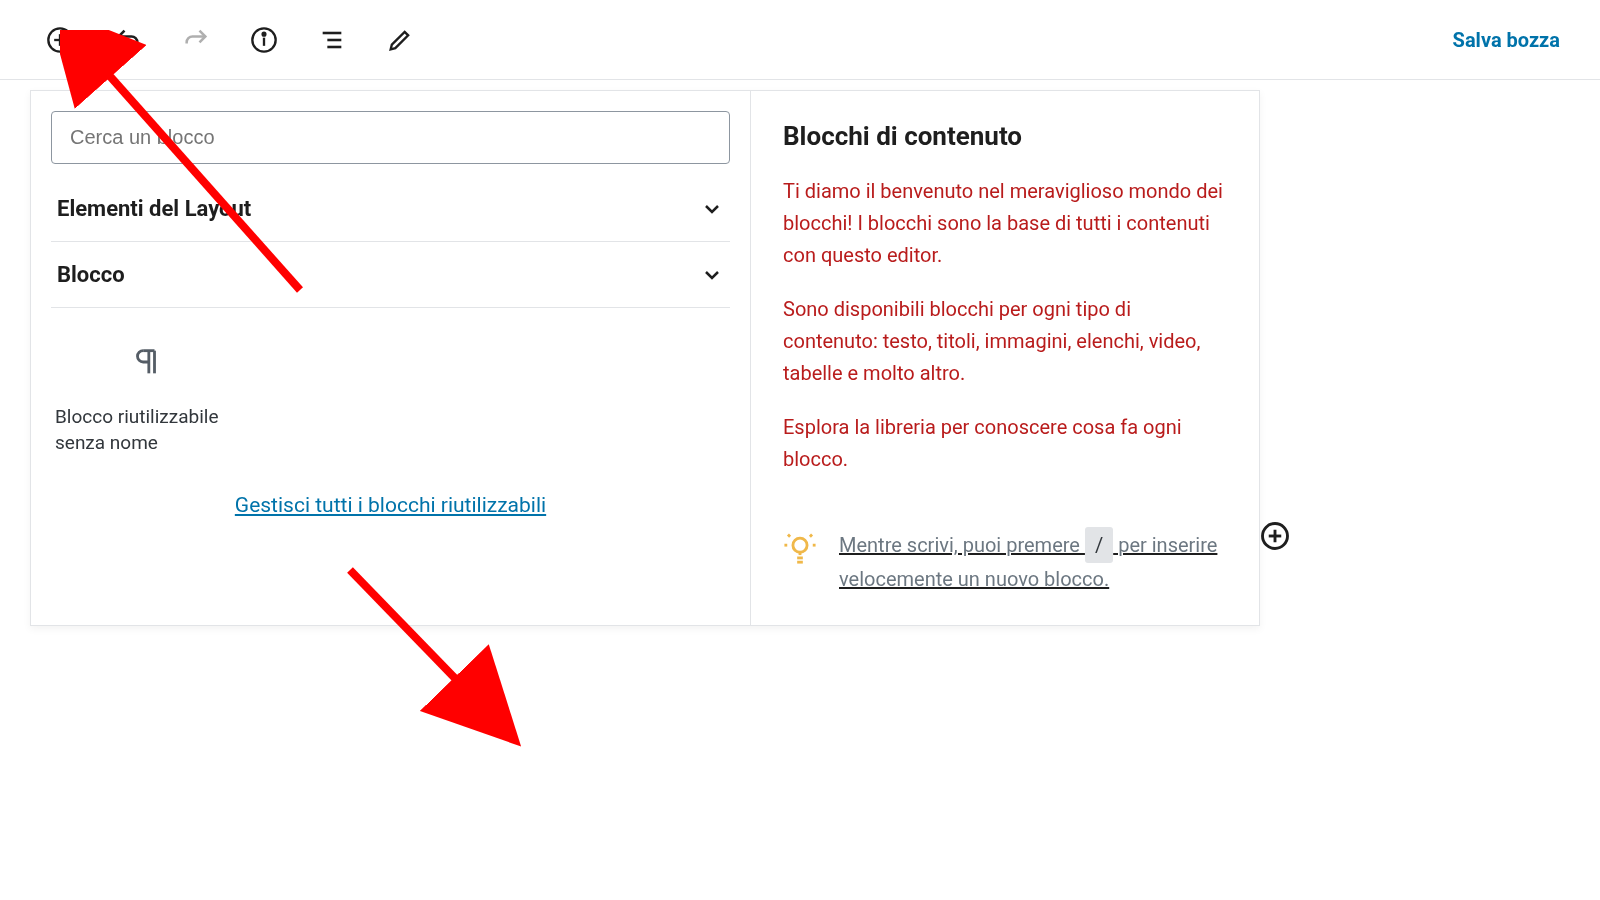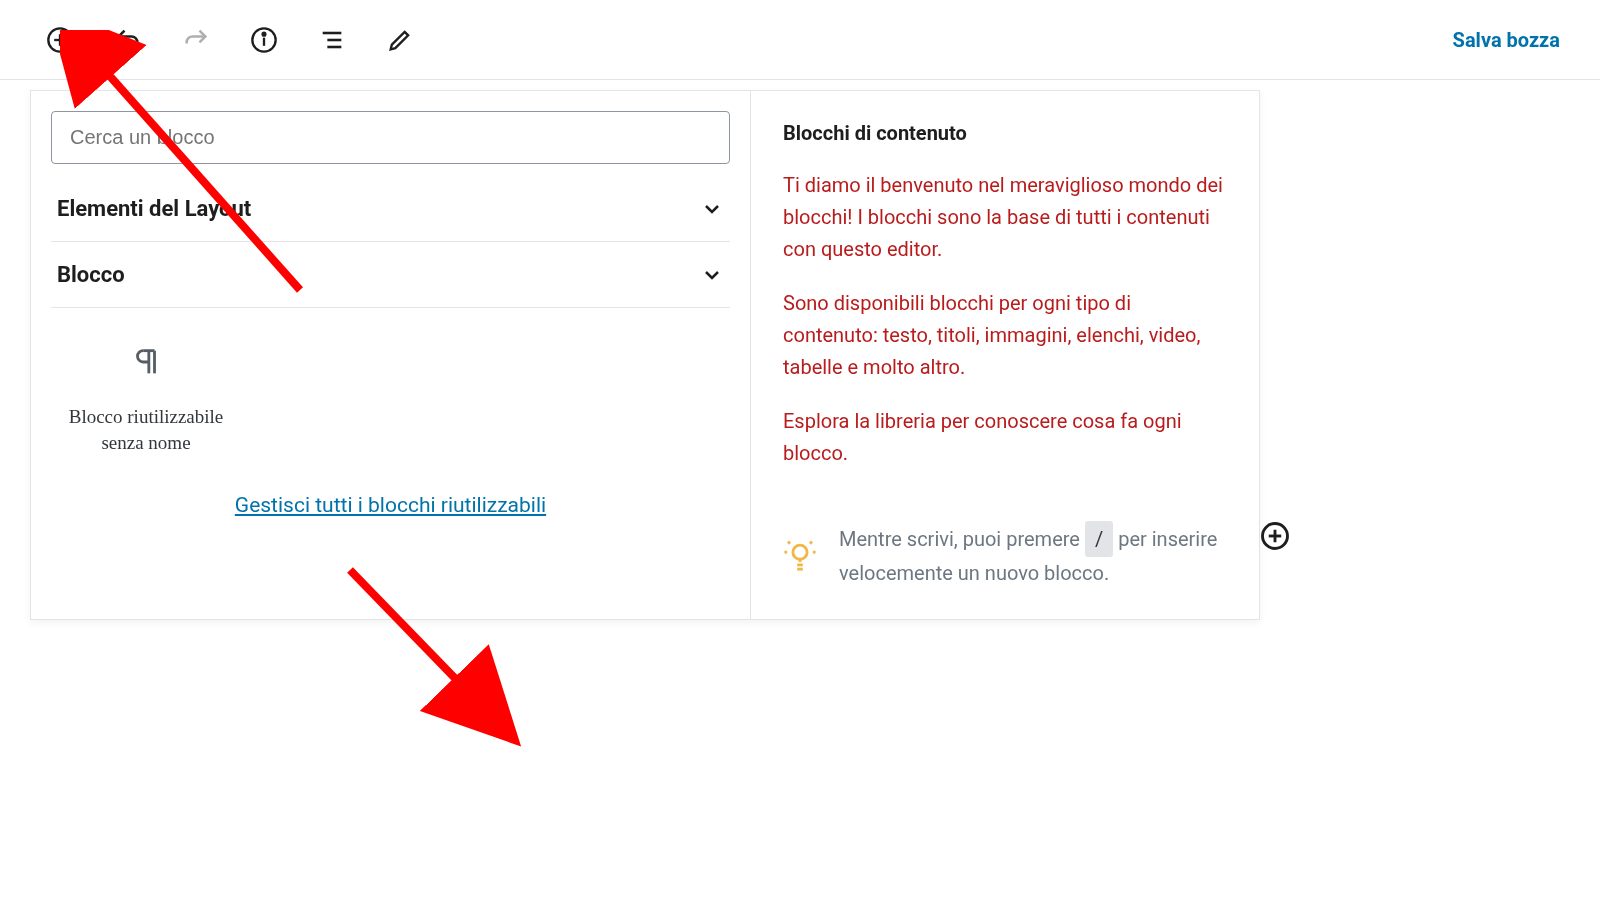--- a/index.html
+++ b/index.html
@@ -73,52 +73,52 @@
     outline-offset: -2px;
   }
   .chev { width: 24px; height: 24px; }
   .blocks-grid {
     display: flex;
     gap: 30px;
     padding: 20px 0 10px 0;
   }
   .block-item {
     width: 190px;
-    text-align: center;
+    text-align: left;
     cursor: pointer;
     padding: 10px 4px;
-    font-family: Liberation Serif, serif;
   }
   .block-item .bicon {
     height: 48px;
     display:flex; align-items:center; justify-content:center;
     margin-bottom: 18px;
   }
   .block-item .blabel { font-size: 19px; color: #32373c; line-height: 1.35; }
   .manage-link-wrap { text-align:center; padding: 18px 0 28px 0; }
   .manage-link {
     color: #0073aa;
     font-size: 21px;
     text-decoration: underline;
     cursor: pointer;
   }
   .panel-right {
     flex: 1;
     padding: 30px 32px;
     display: flex;
     flex-direction: column;
   }
-  .panel-right h2 { font-size: 20px; font-weight: 700; margin-bottom: 24px; }
+  .panel-right h2 { font-size: 26px; font-weight: 700; margin-bottom: 24px; }
   .panel-right p { font-size: 20px; line-height: 1.6; color: #b91c1c; margin-bottom: 22px; }
   .tip-row {
     display: flex;
-    align-items: center;
+    align-items: flex-start;
     gap: 22px;
     margin-top: auto;
     padding-top: 30px;
+    text-decoration: underline;
   }
   .tip-row .bulb { flex: 0 0 34px; margin-top: 4px; }
   .tip-row .tiptext { font-size: 20px; color: #6c7781; line-height: 1.6; }
   .tip-row .key {
     display:inline-block;
     background:#e2e4e7;
     padding: 2px 10px;
     border-radius:3px;
     color:#32373c;
     font-family: inherit;

